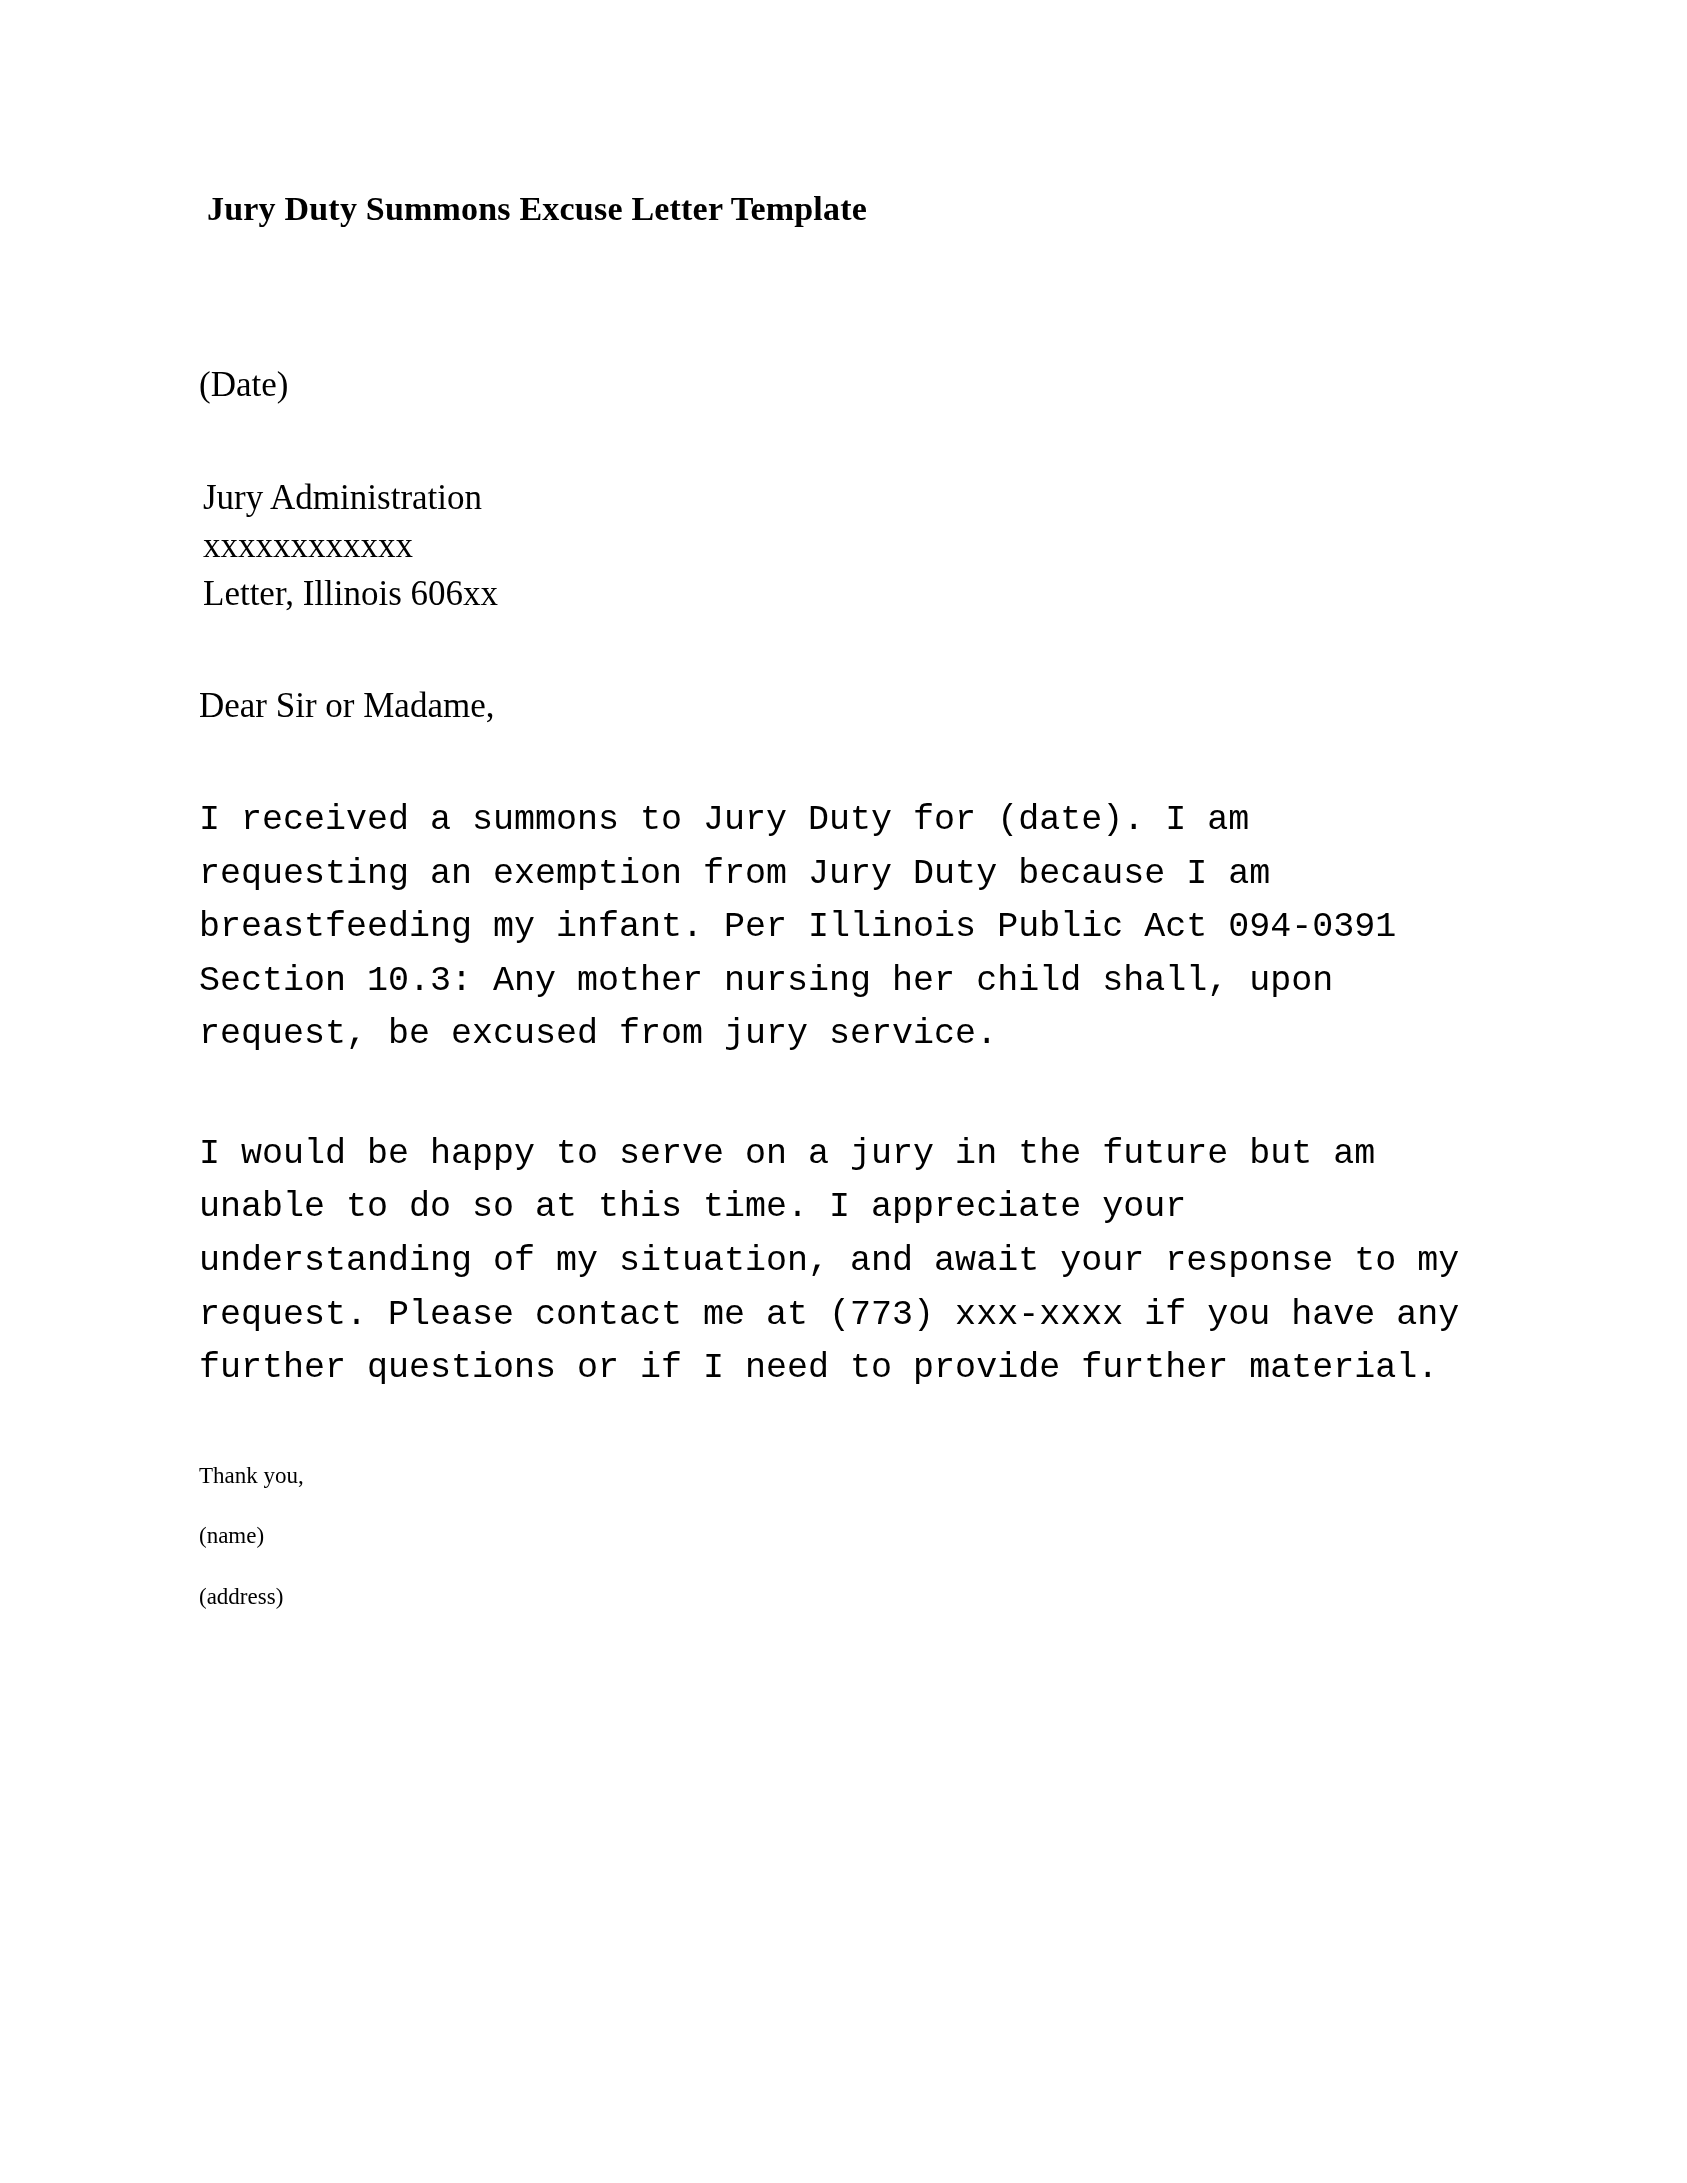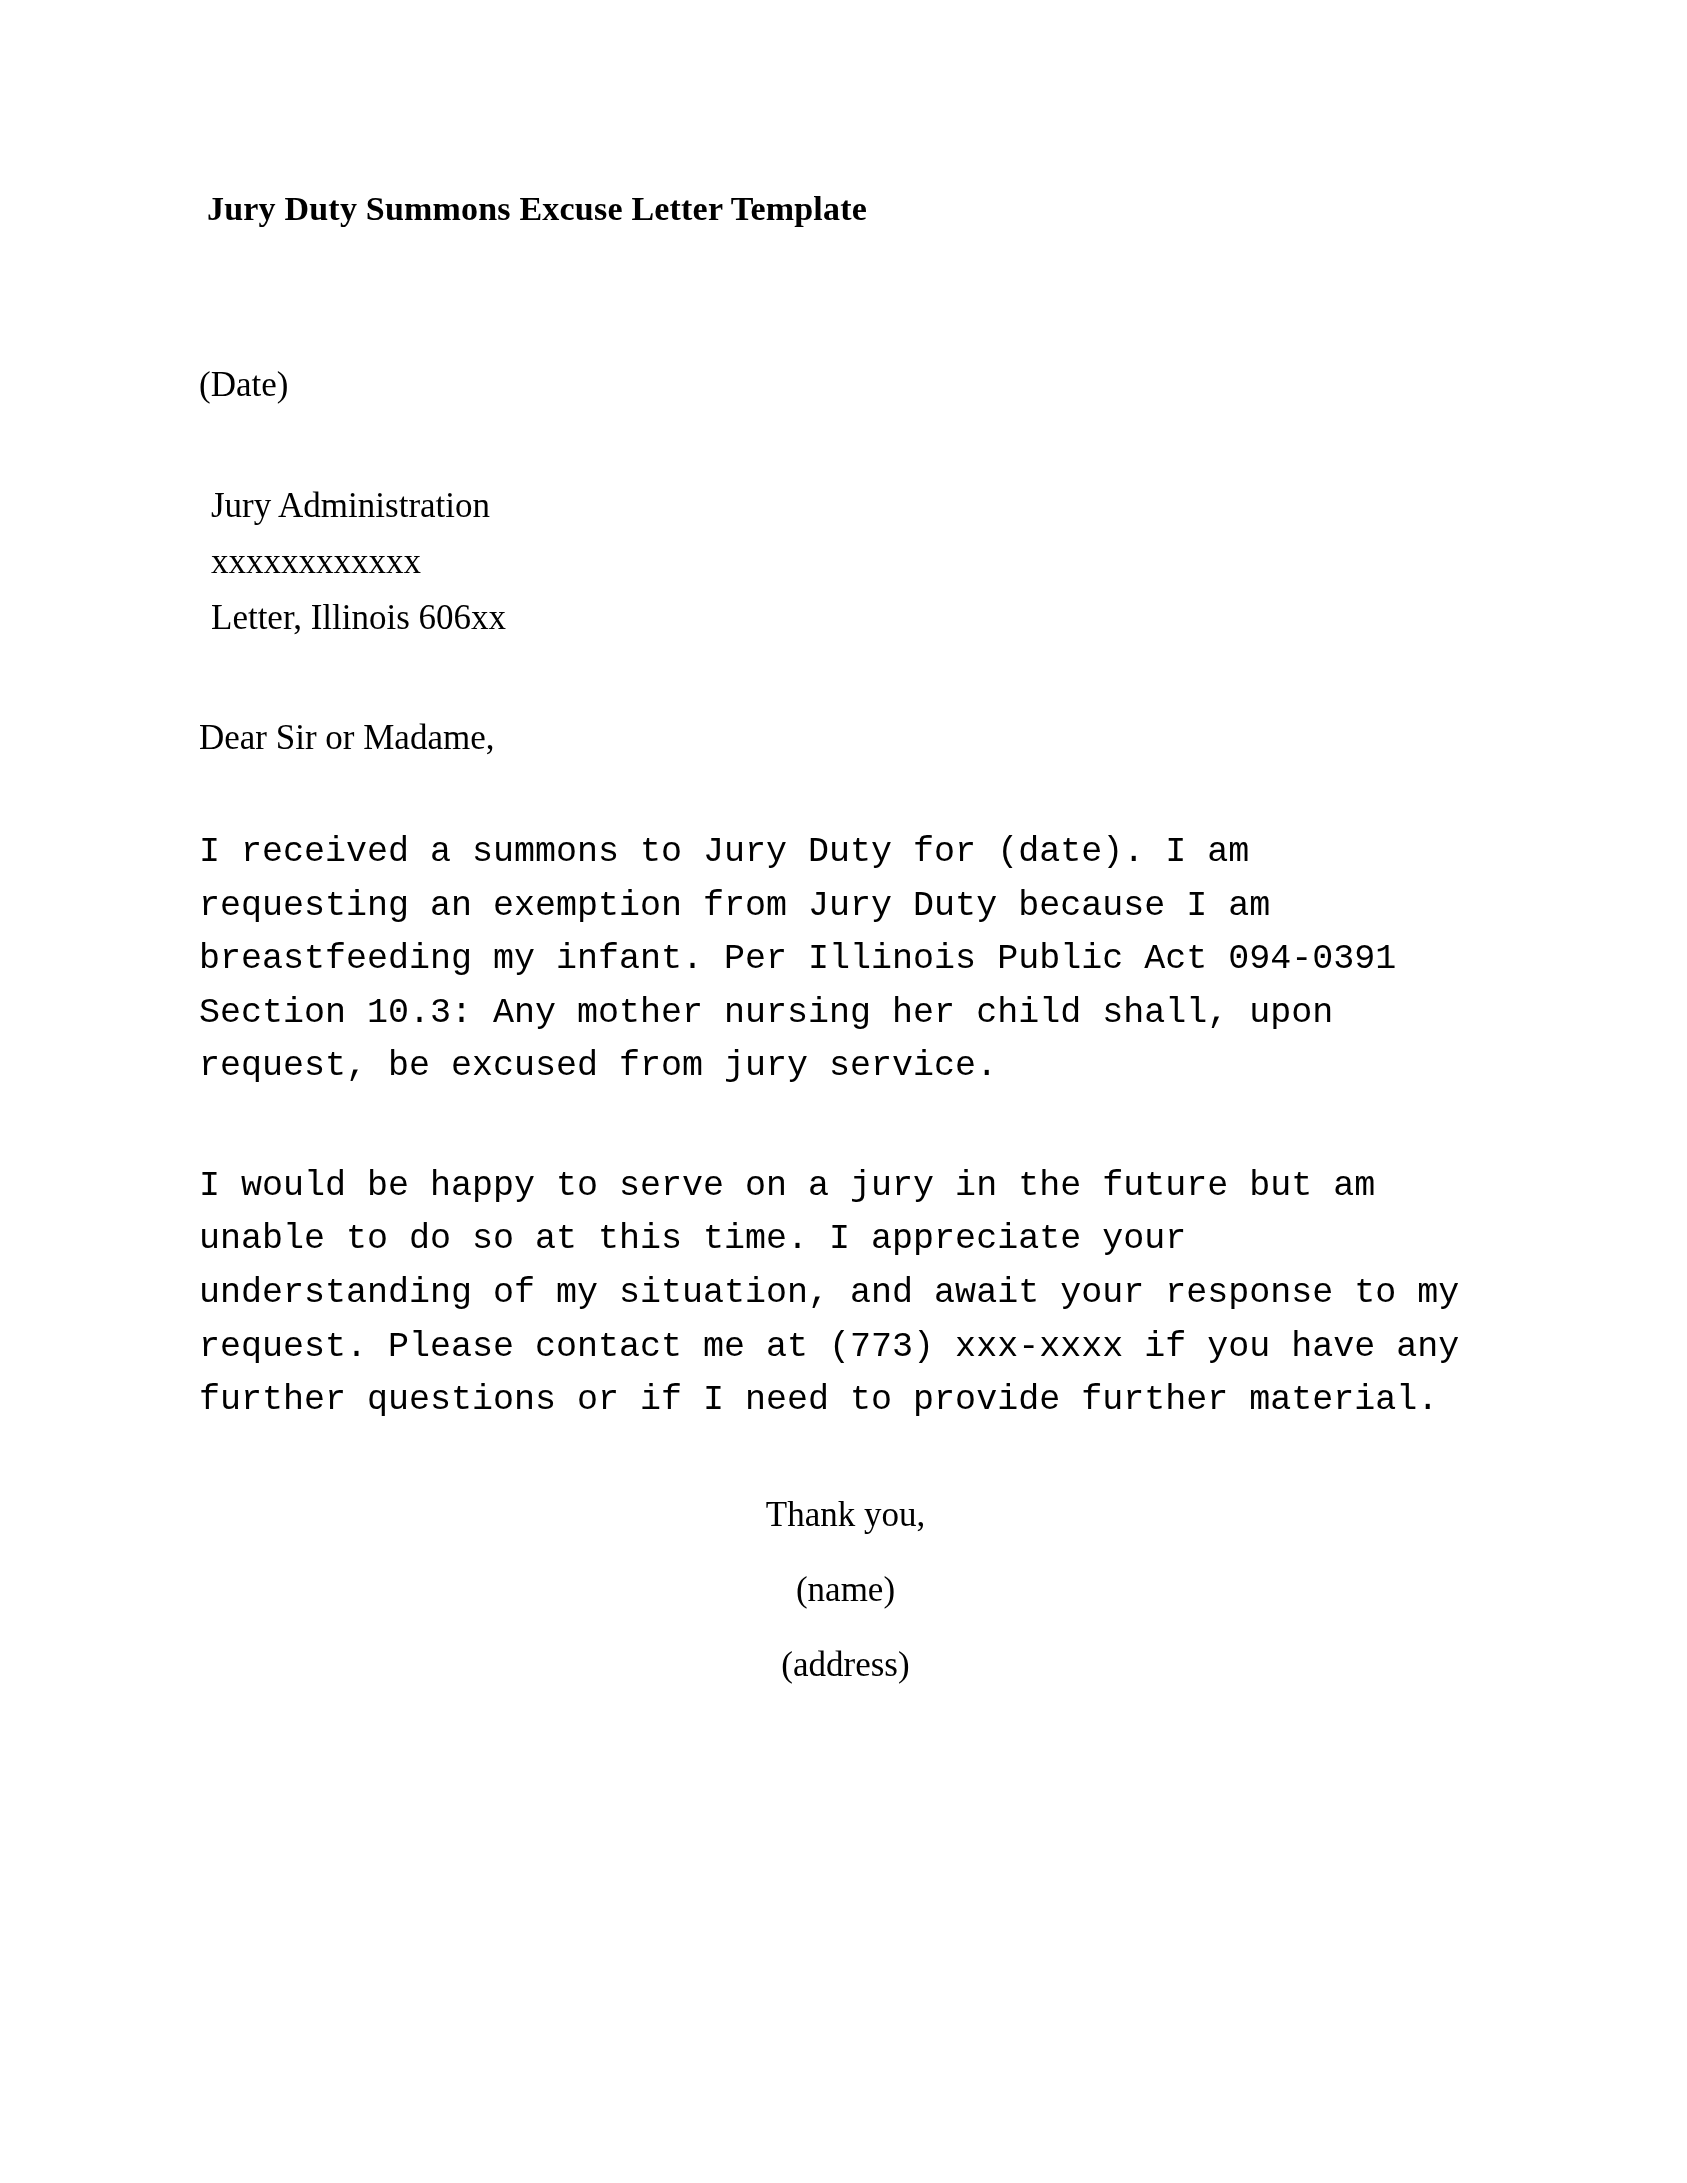--- a/index.html
+++ b/index.html
@@ -41,35 +41,34 @@
 
   .line {
     font-size: 35px;
     line-height: 1.22;
     margin: 0;
     white-space: pre-wrap;
   }
   .addr-line {
     font-size: 35px;
     line-height: 1.25;
-    margin: 12px;
+    margin: 4px;
   }
   .para {
     font-size: 35px;
     line-height: 1.53;
     margin: 0;
     text-align: left;
     max-width: 1266px;
     font-family: Liberation Mono, monospace;
   }
   .sig-line {
-    font-size: 35px;
+    font-size: 23px;
     line-height: 1.2;
     margin: 0 0 33px 0;
-    text-align: center;
   }
   .mono-x {
     font-size: 35px;
     letter-spacing: 0px;
   }
 </style>
 </head>
 <body>
 
 <div class="page">

